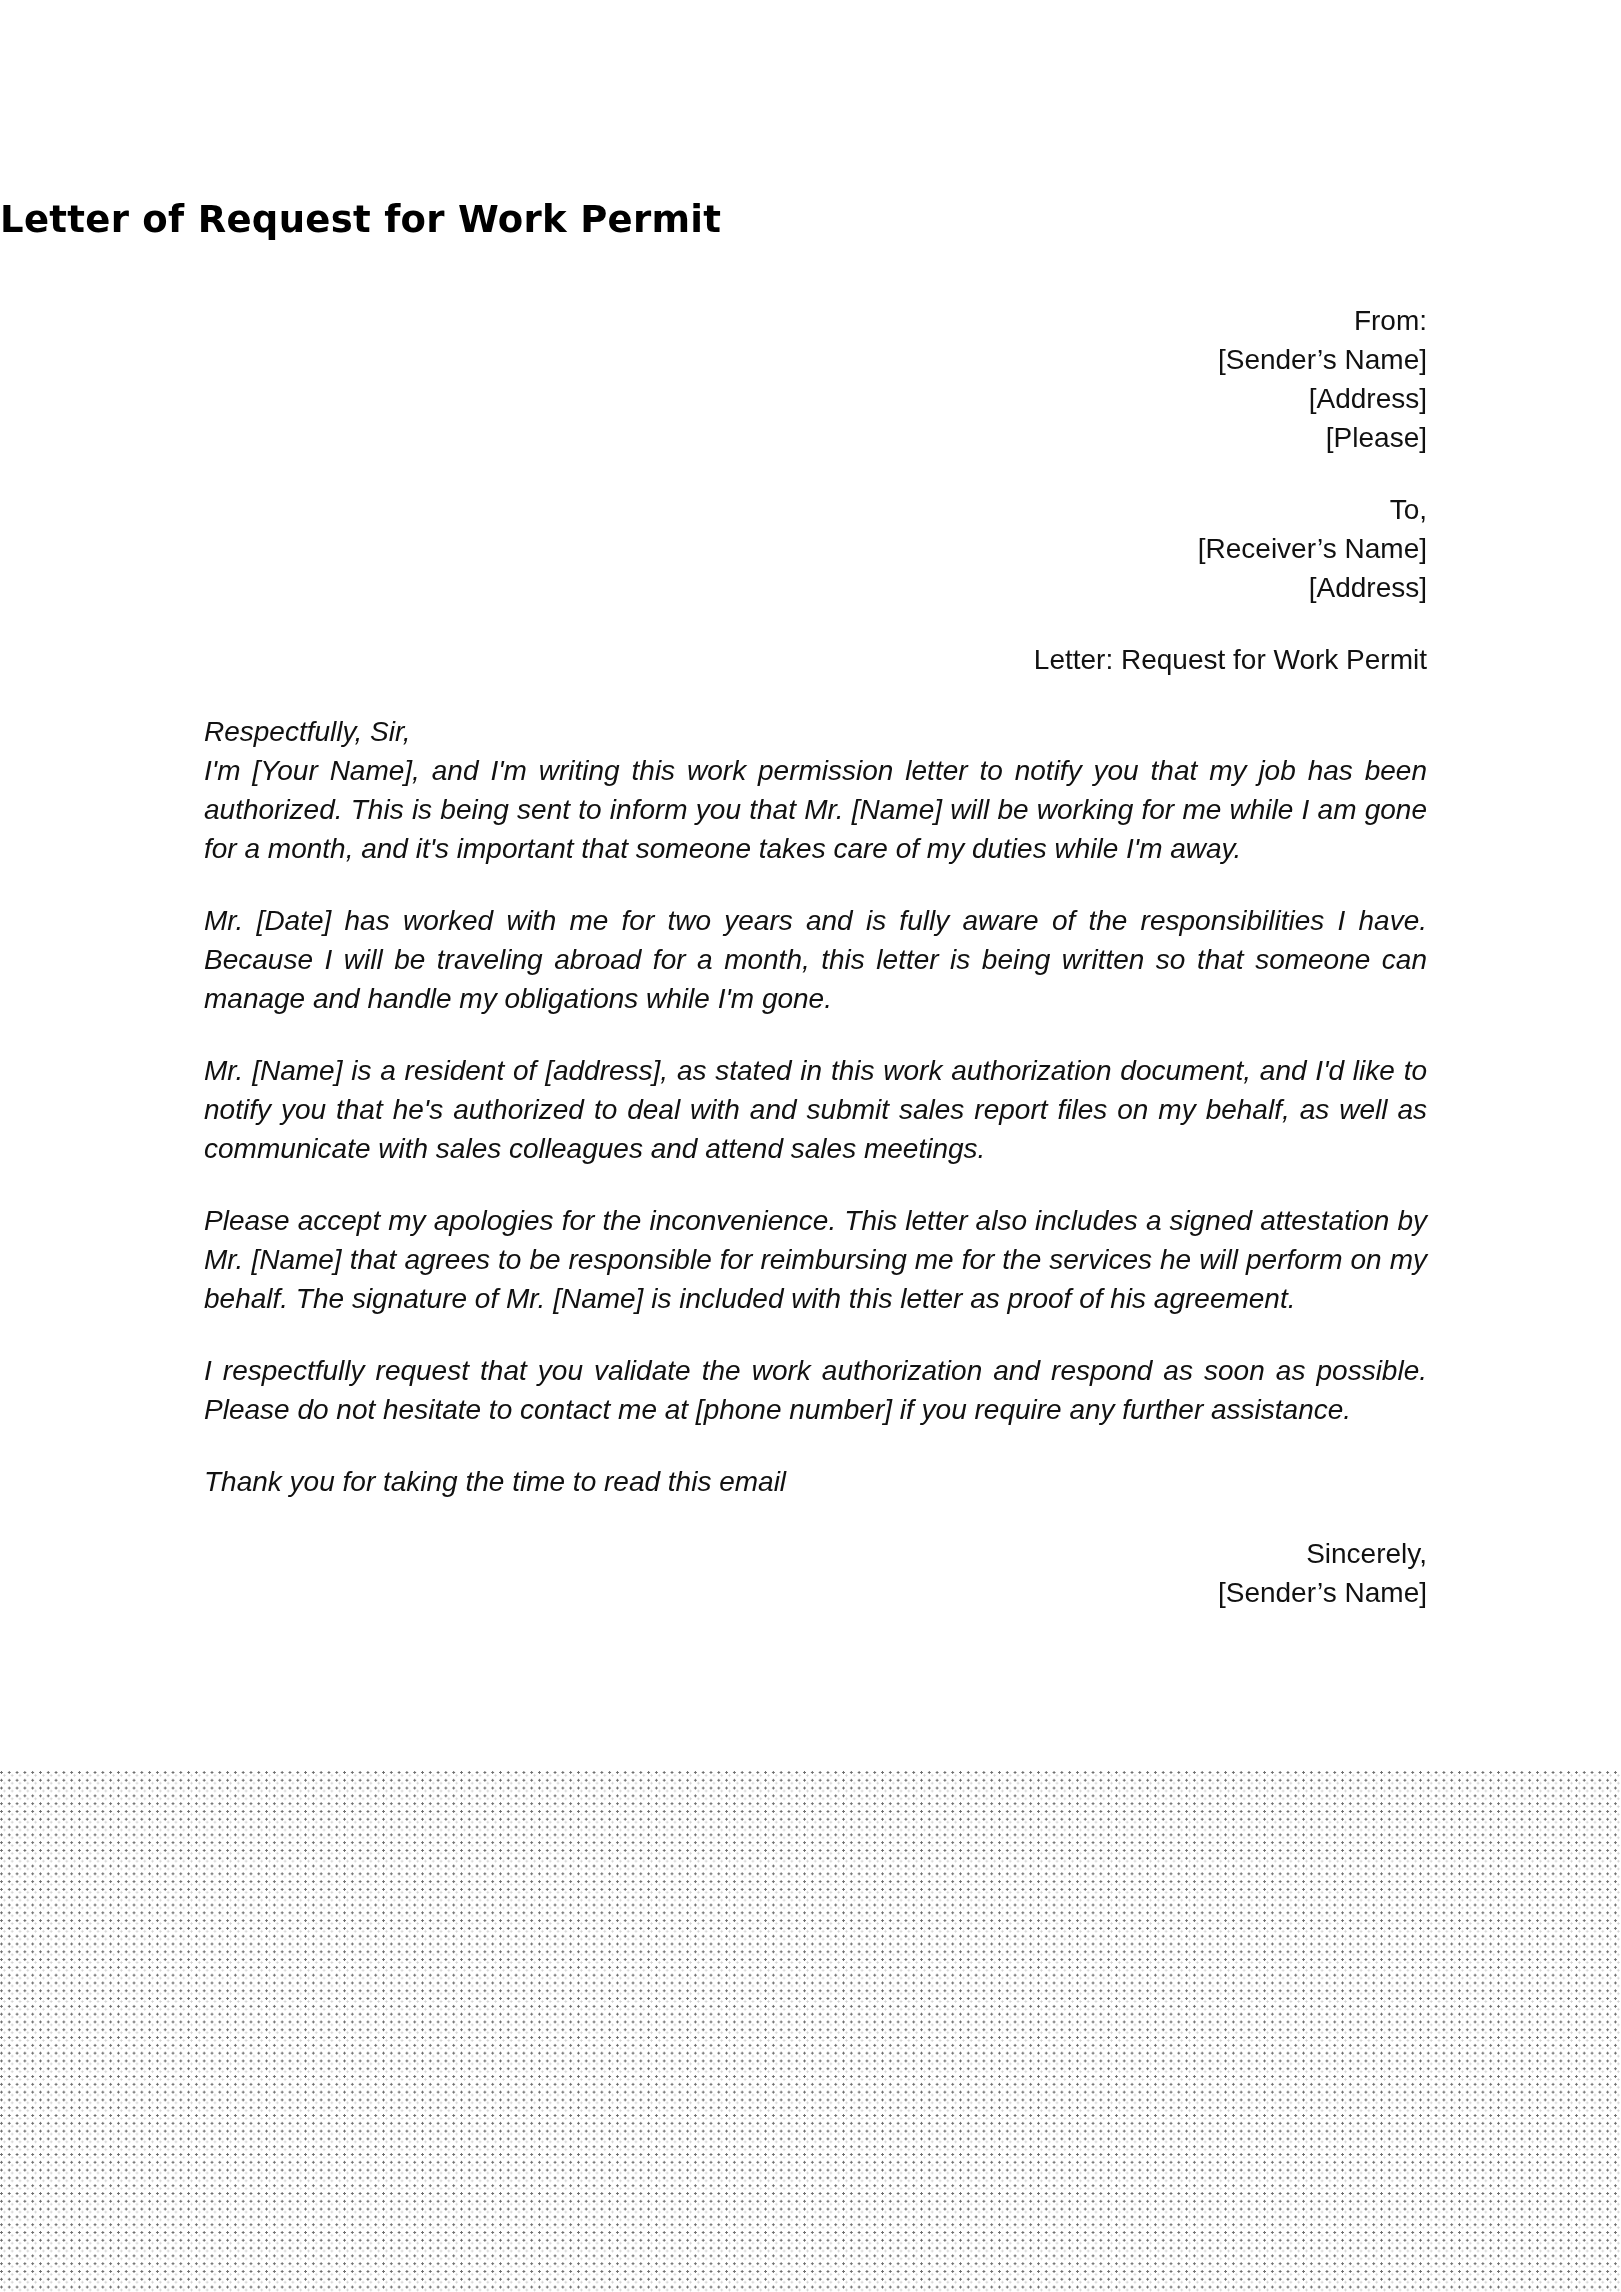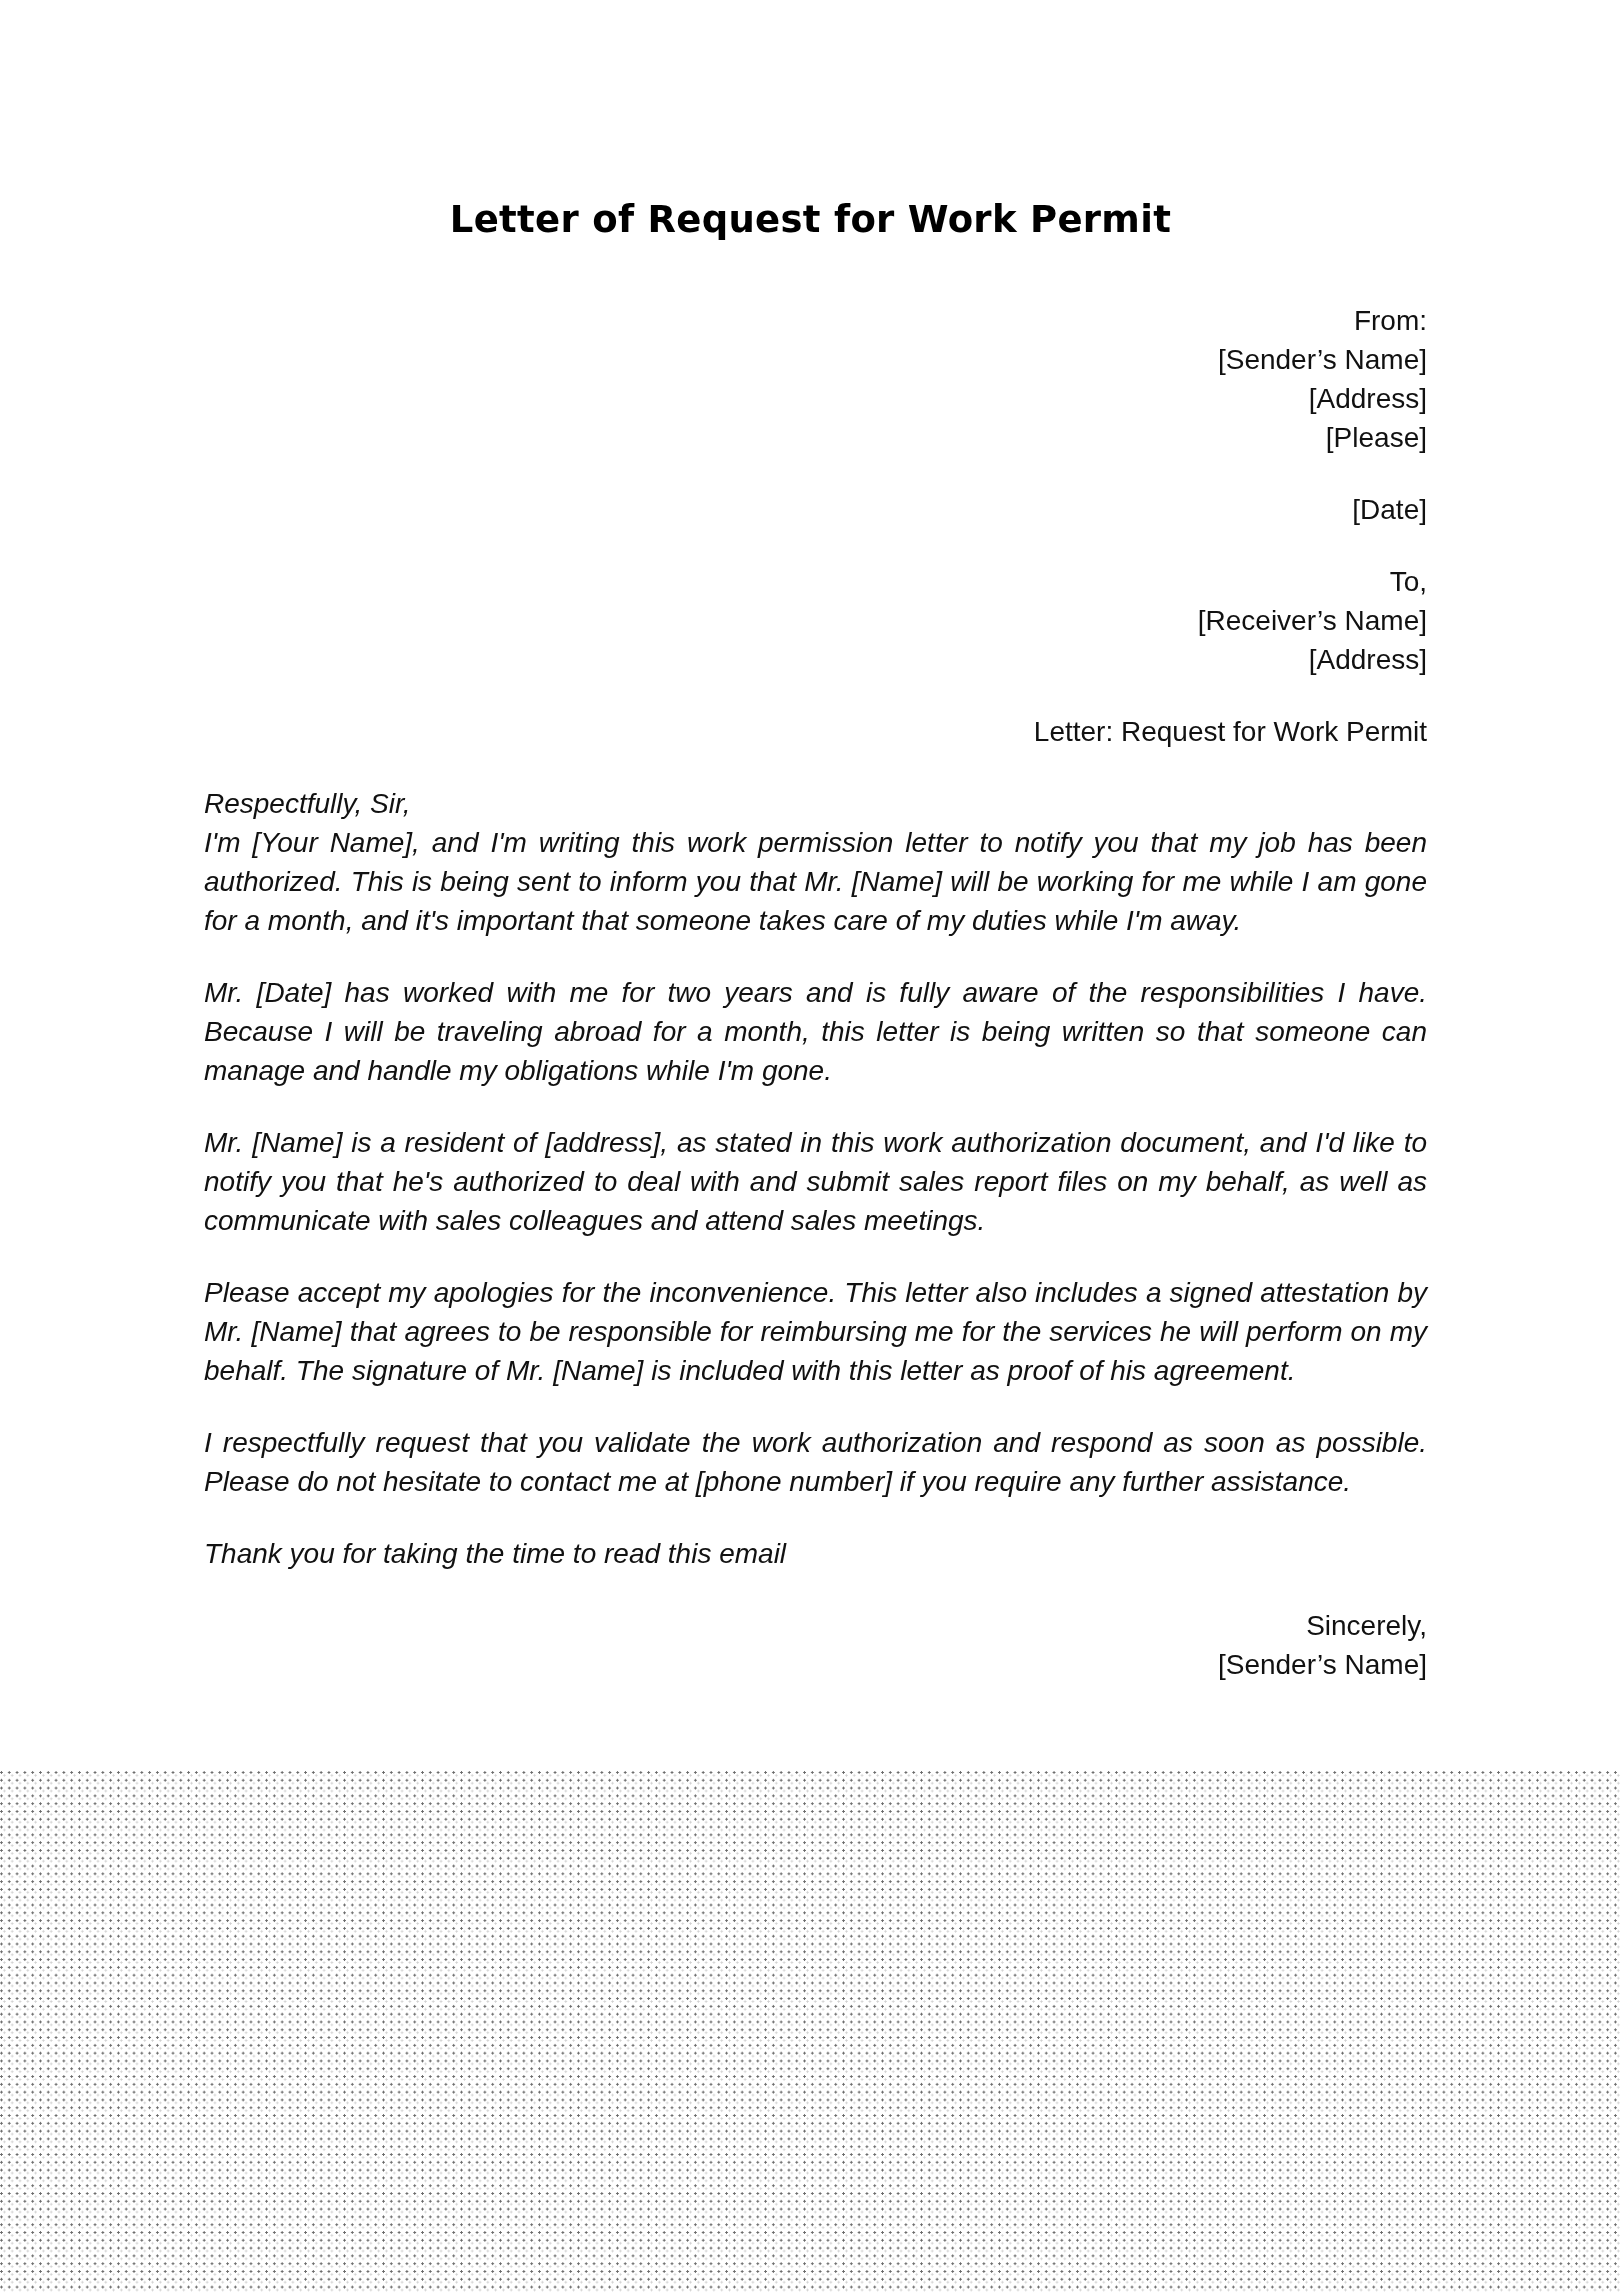--- a/index.html
+++ b/index.html
@@ -4,21 +4,21 @@
 <style>
   html, body { margin: 0; padding: 0; }
   body {
     width: 1621px; height: 2293px; position: relative; overflow: hidden;
     background: #ffffff;
     font-family: "Liberation Sans", sans-serif;
     color: #111111;
   }
   .page { position: absolute; left: 0; top: 0; width: 1621px; height: 2293px; }
   .title {
-    position: absolute; left: 0; width: 1621px; top: 198px; text-align: center;
+    position: absolute; left: 0; width: 1621px; top: 198px; 
     font-family: "DejaVu Sans", sans-serif; font-weight: bold; font-size: 37px;
     letter-spacing: 0.3px; color: #000;
   }
   .body-text {
     position: absolute; left: 197px; top: 301px; width: 1230px;
     font-size: 28px; line-height: 39px;
   }
   .block { margin: 0 0 33px 0; text-align: right; }
   .block .line { display: block; }
   .para { text-align: justify; margin: 0 0 33px 7px; font-style: italic; }
@@ -41,23 +41,20 @@
   <div class="title">Letter of Request for Work Permit</div>
 
   <div class="body-text">
     <div class="block">
       <span class="line">From:</span>
       <span class="line">[Sender’s Name]</span>
       <span class="line">[Address]</span>
       <span class="line">[Please]</span>
     </div>
 
-    <div class="block">
-      <span class="line">[Date]</span>
-    </div>
 
     <div class="block">
       <span class="line">To,</span>
       <span class="line">[Receiver’s Name]</span>
       <span class="line">[Address]</span>
     </div>
 
     <div class="block">
       <span class="line">Letter: Request for Work Permit</span>
     </div>

